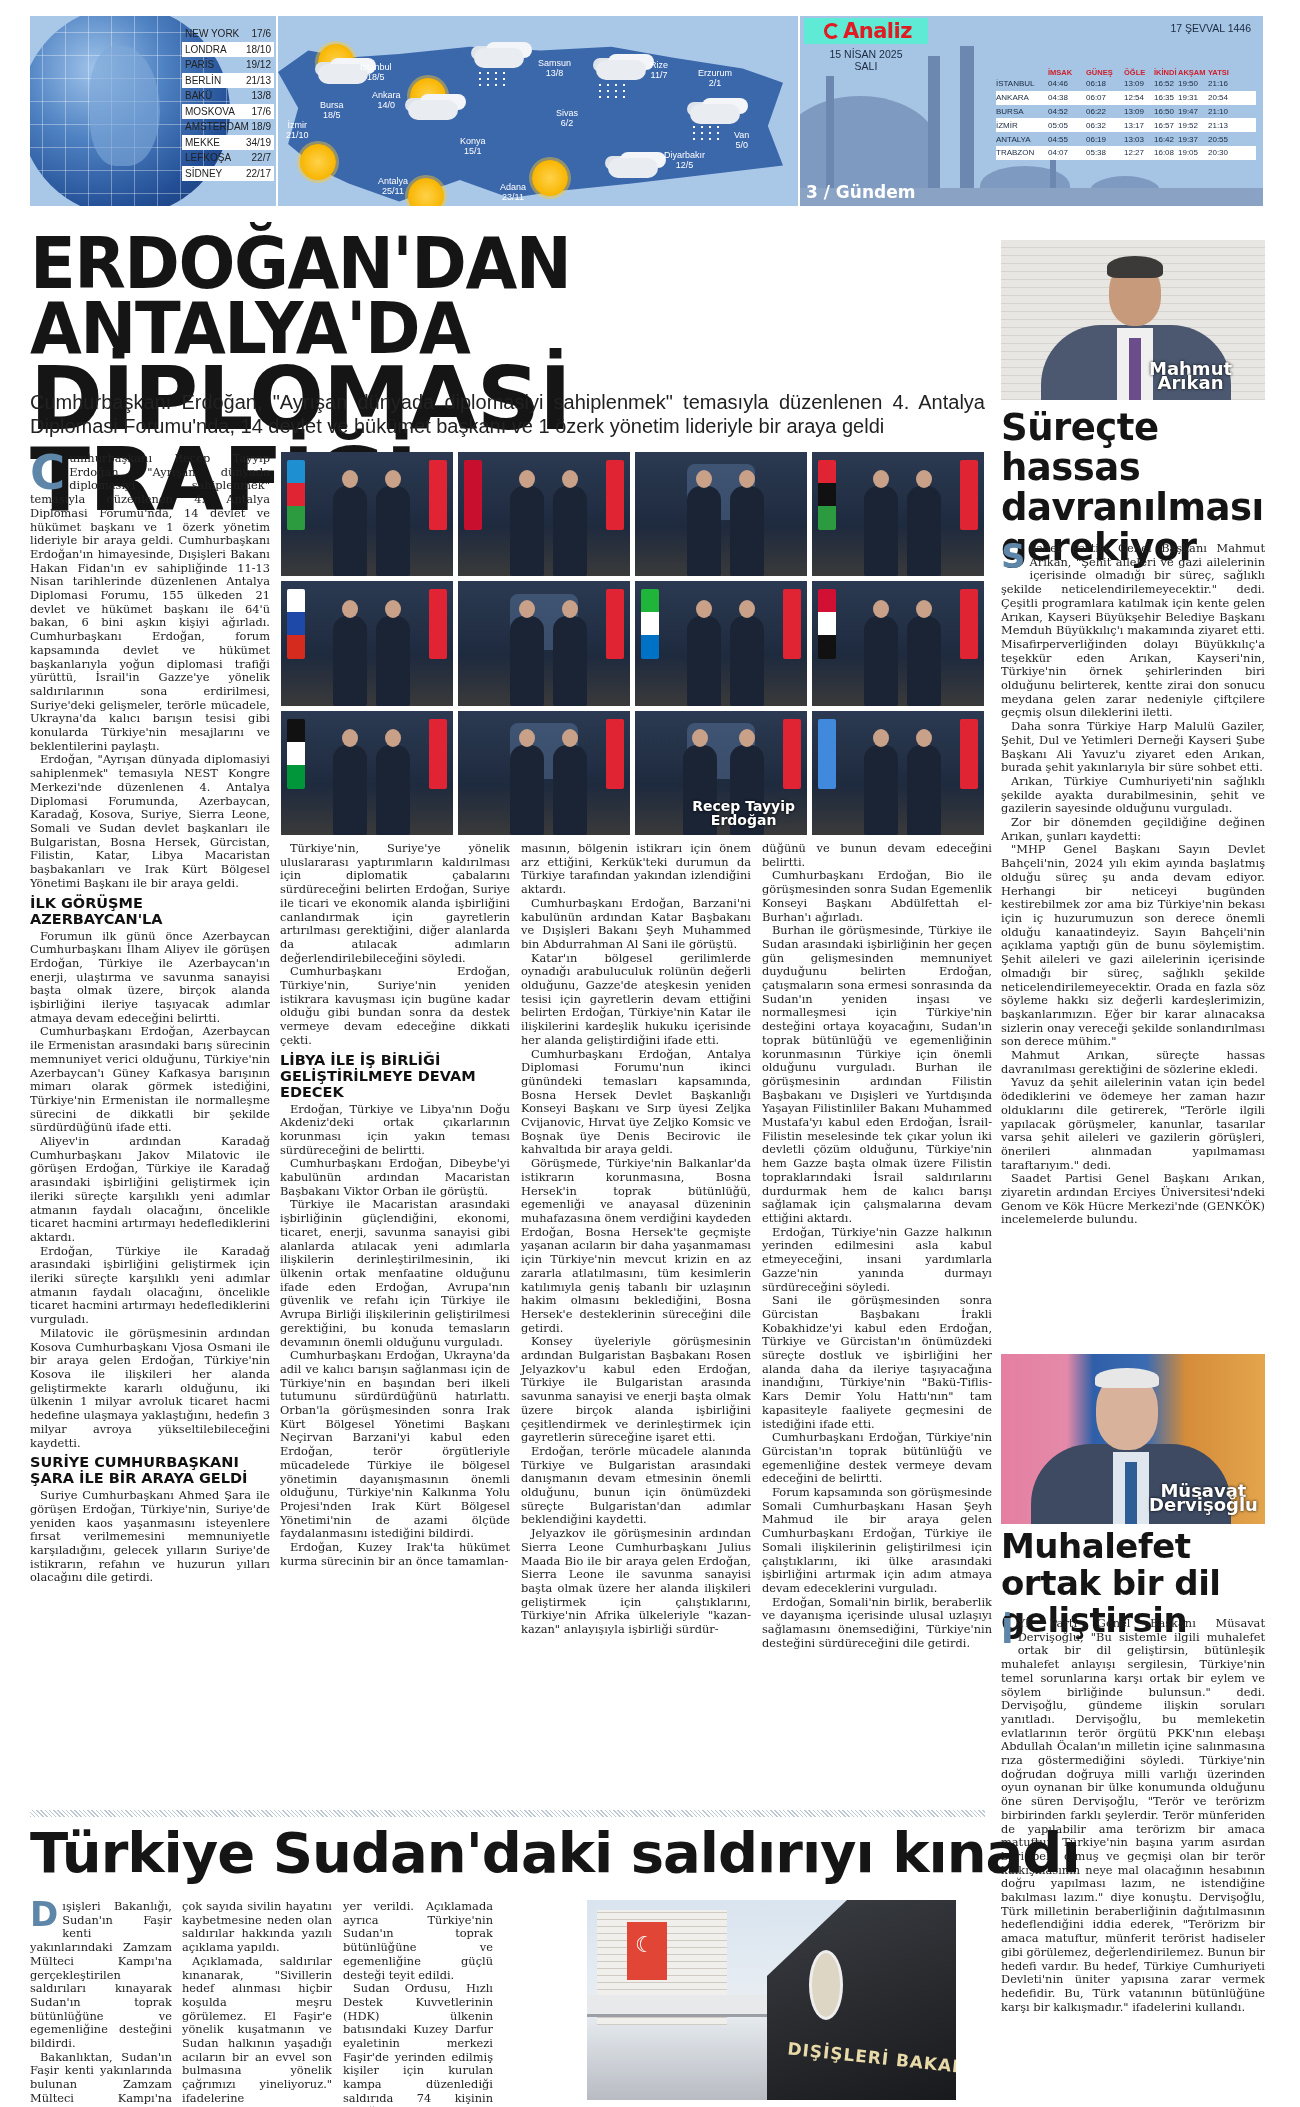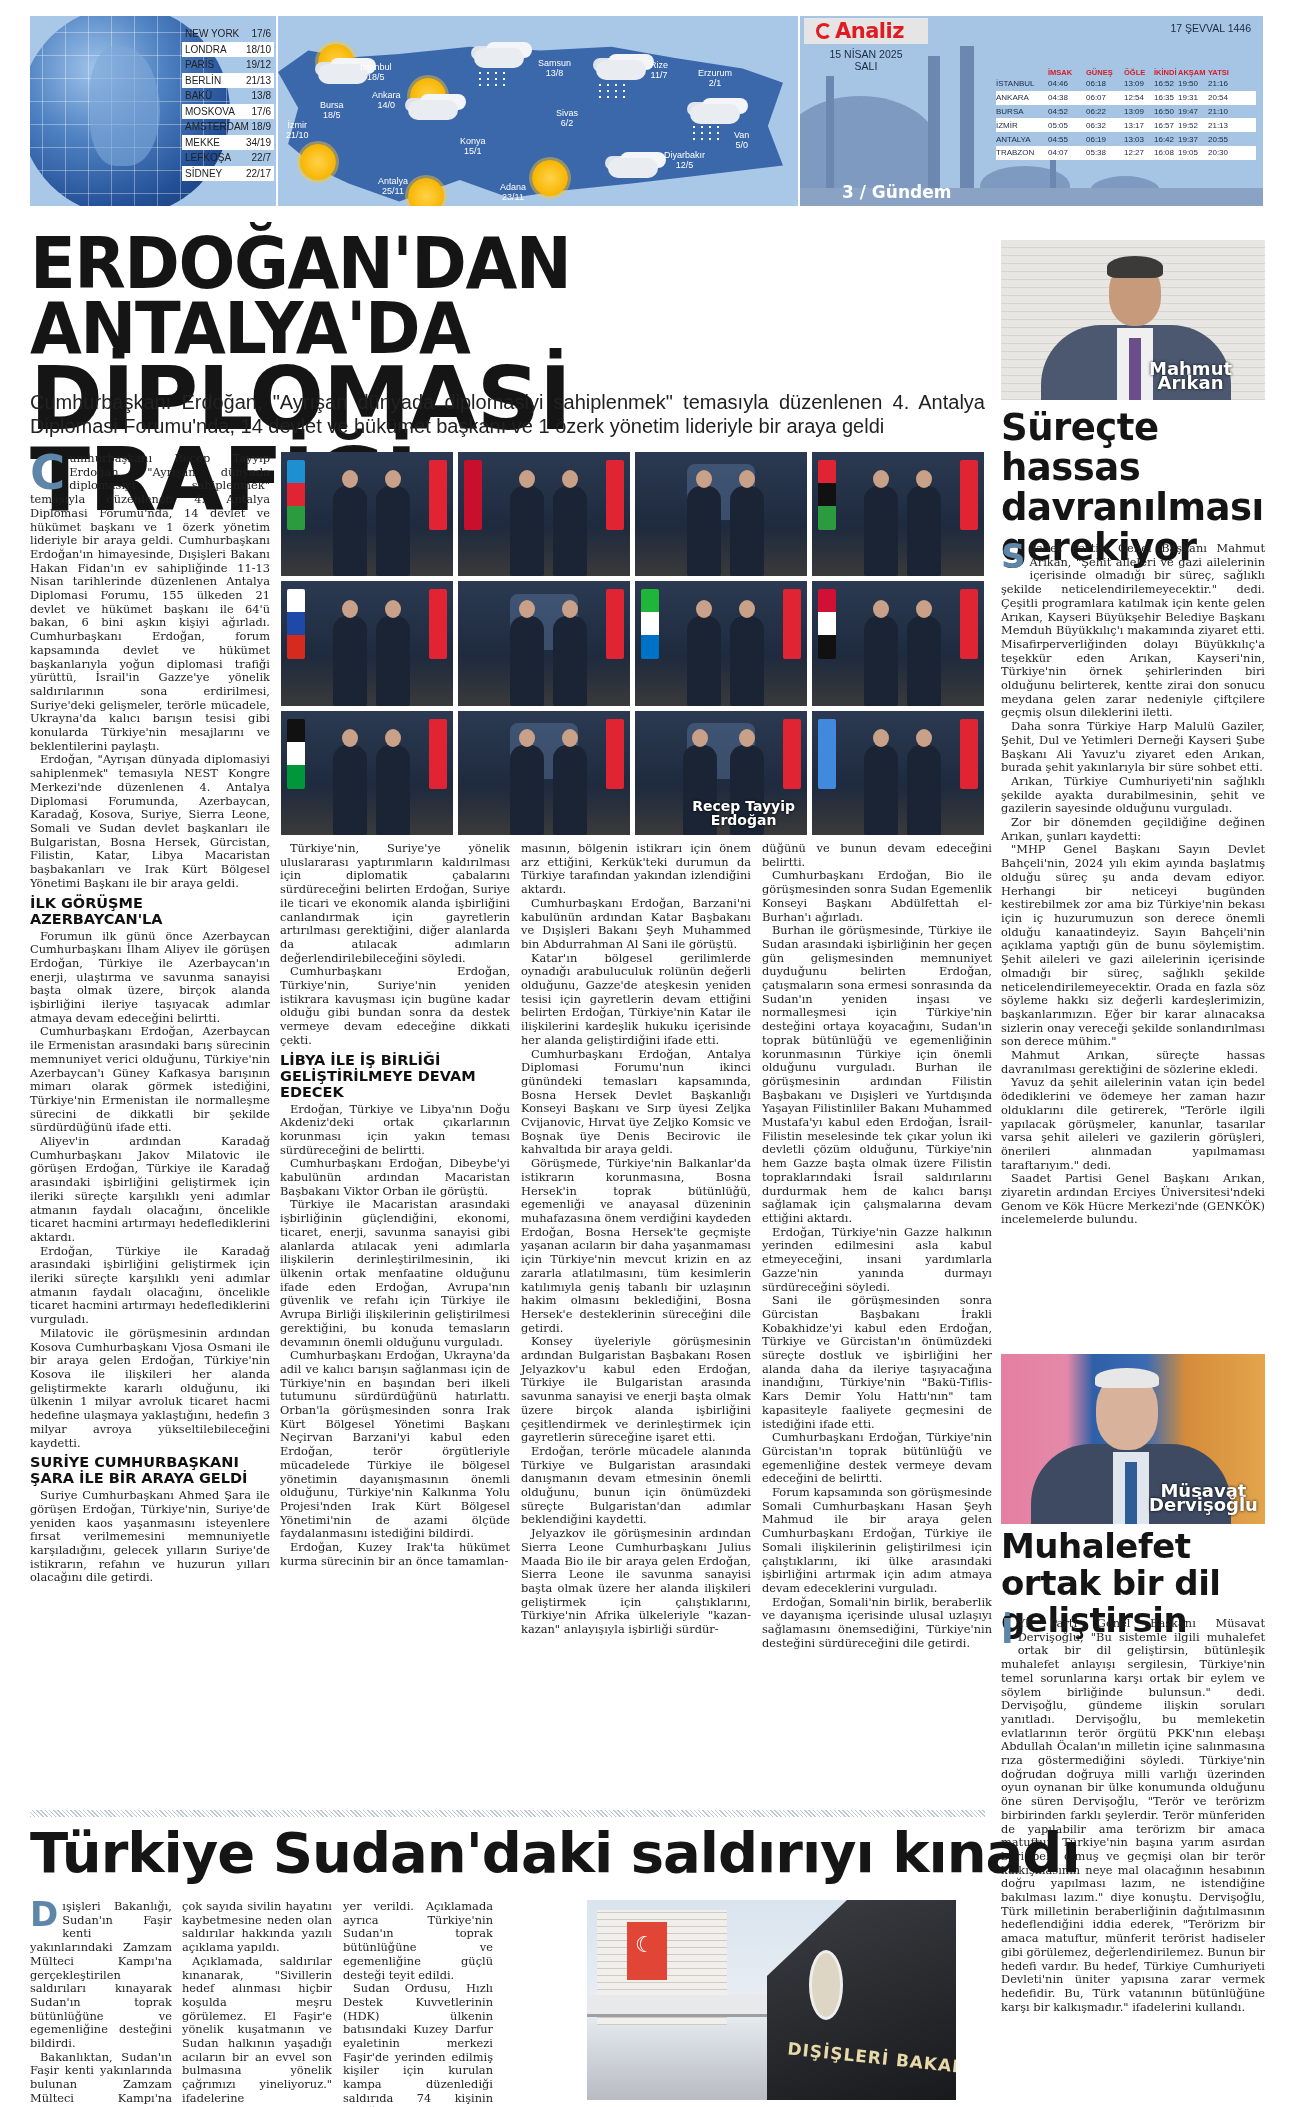--- a/index.html
+++ b/index.html
@@ -32,34 +32,34 @@
          box-shadow: 0 0 0 3px rgba(255,200,40,0.45); }
   .cloud { position: absolute; width: 50px; height: 20px; border-radius: 12px; background: #e9edf2;
            box-shadow: 10px -8px 0 -2px #f3f5f8, -6px -5px 0 -3px #dfe4ea; }
   .rain { position: absolute; width: 30px; height: 16px;
           background: radial-gradient(circle, #fff 1px, transparent 1.5px) 0 0/8px 6px; }
 
   .hdr-prayer { position: absolute; left: 770px; top: 0; width: 463px; height: 190px; background: #a6c4e4; overflow: hidden; }
   .skyline { position: absolute; left: 0; bottom: 0; width: 100%; height: 150px; }
   .dome { position: absolute; background: #7e9ac0; border-radius: 50% 50% 0 0; }
   .minaret { position: absolute; background: #6c88b0; }
-  .logo { position: absolute; left: 4px; top: 2px; width: 124px; height: 26px; background: #e5e5e5;
-          display: flex; align-items: center; padding-left: 12px; }
+  .logo { position: absolute; left: 4px; top: 2px; width: 124px; height: 26px; background: #5eead4;
+          display: flex; align-items: center; padding-left: 20px; }
   .logo-mark { width: 16px; height: 16px; border-radius: 50%; border: 3px solid #e01b22; border-right-color: transparent; margin-right: 3px; }
   .logo-text { font-family: "DejaVu Sans", sans-serif; font-weight: bold; font-size: 21px; color: #e01b22; letter-spacing: -0.5px; }
   .hdr-date { position: absolute; left: 0; top: 32px; width: 132px; text-align: center; font-family: "Liberation Sans", sans-serif;
               font-size: 10.5px; color: #1a2a40; line-height: 12px; }
   .hijri { position: absolute; right: 12px; top: 6px; font-family: "Liberation Sans", sans-serif; font-size: 10.5px; color: #1a2a40; }
   .ptable { position: absolute; left: 196px; top: 52px; width: 260px; font-family: "Liberation Sans", sans-serif; font-size: 8px; }
   .pthead, .ptrow { display: grid; grid-template-columns: 52px 38px 38px 30px 24px 30px 30px; align-items: center; }
   .pthead { color: #d0202b; font-weight: bold; font-size: 7.5px; height: 9px; }
   .ptrow { height: 13.8px; color: #1a2a40; }
   .ptrow.alt { background: #fff; }
   .page-label { position: absolute; left: 6px; bottom: 4px; font-family: "DejaVu Sans", sans-serif; font-weight: bold;
-                font-size: 17px; color: #fff; margin-left: 36px; }
+                font-size: 17px; color: #fff; }
 
   
   .main-hl { position: absolute; left: 30px; top: 232px; width: 955px; font-family: "DejaVu Sans", sans-serif; font-weight: bold;
              color: #151515; line-height: 0.92; }
   .main-hl .l1 { font-size: 67px; letter-spacing: -1.5px; transform: scaleY(1.05); transform-origin: top left; display: block; }
   .main-hl .l2 { font-size: 88px; letter-spacing: -1px; display: block; margin-top: 4px; }
   .main-deck { position: absolute; left: 30px; top: 390px; width: 955px; font-family: "Liberation Sans", sans-serif;
                font-size: 20px; line-height: 24px; color: #222; text-align: justify; }
 
   

